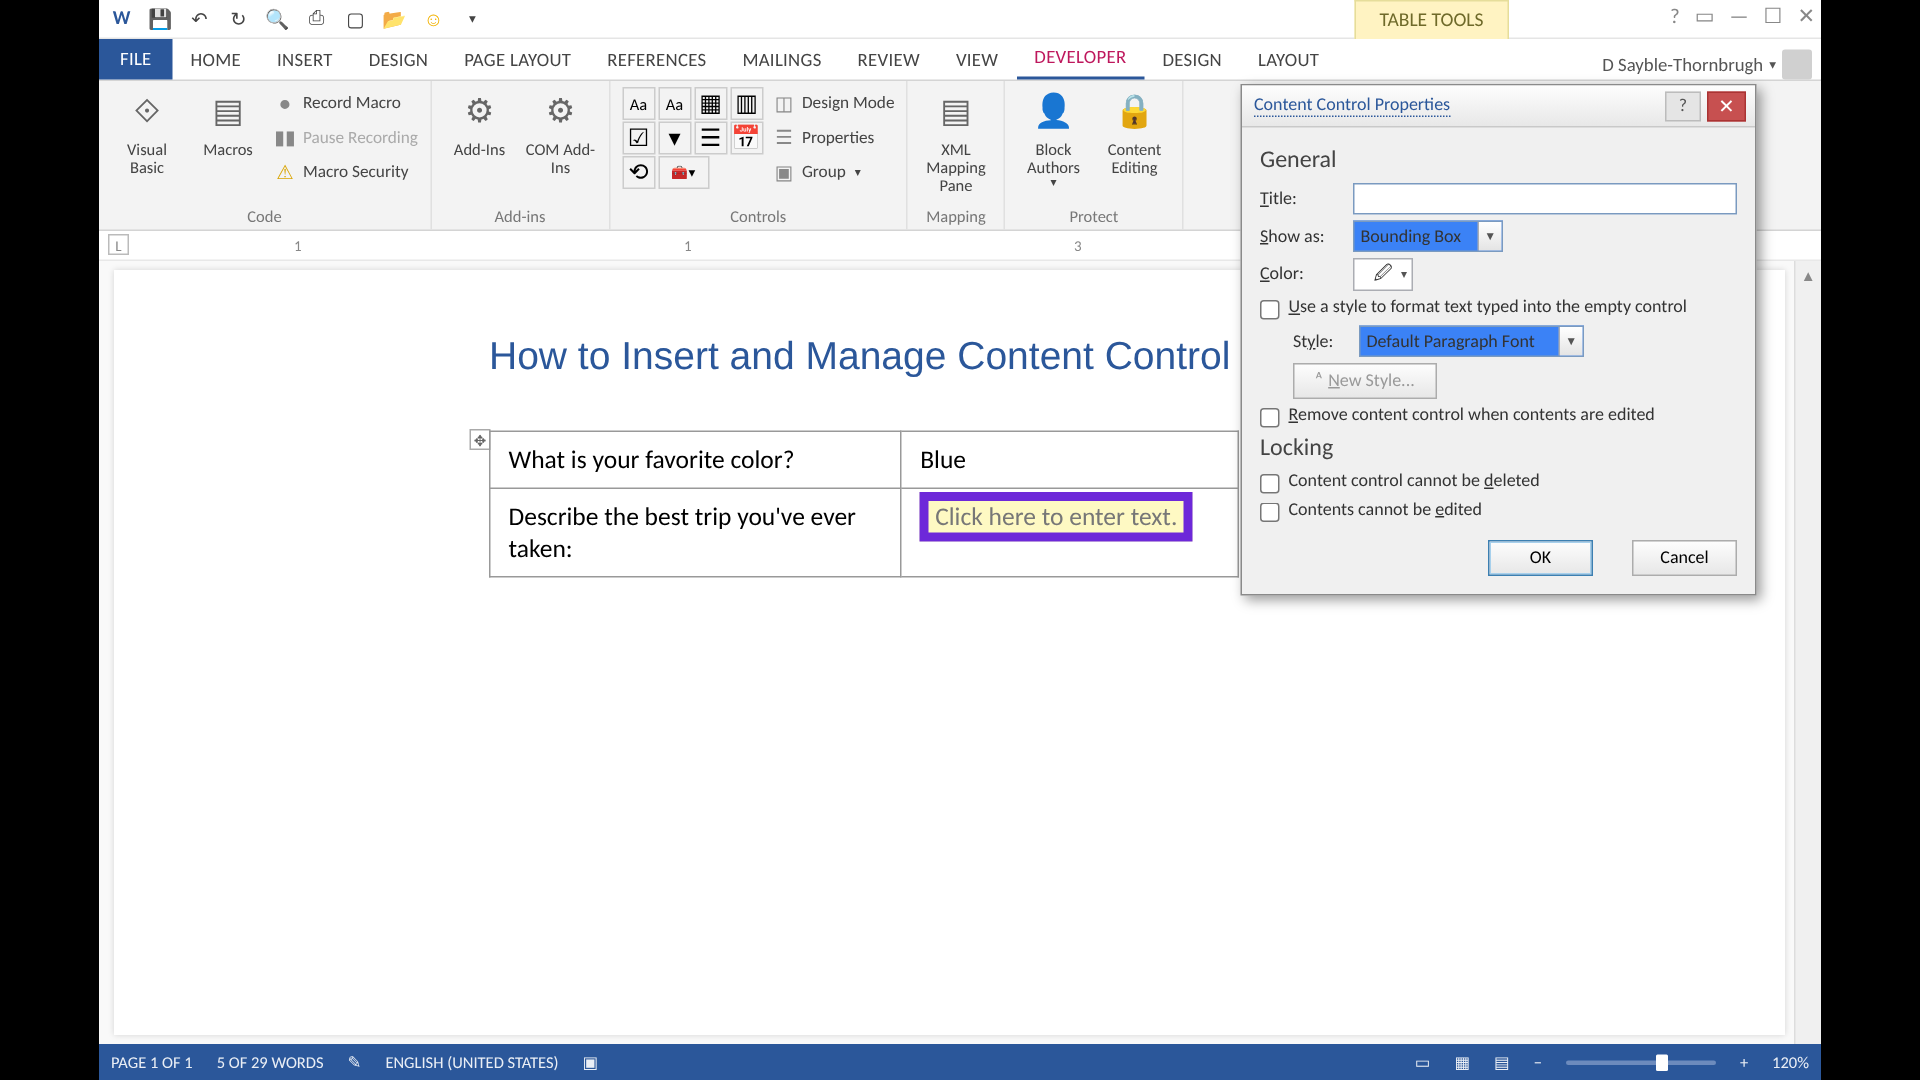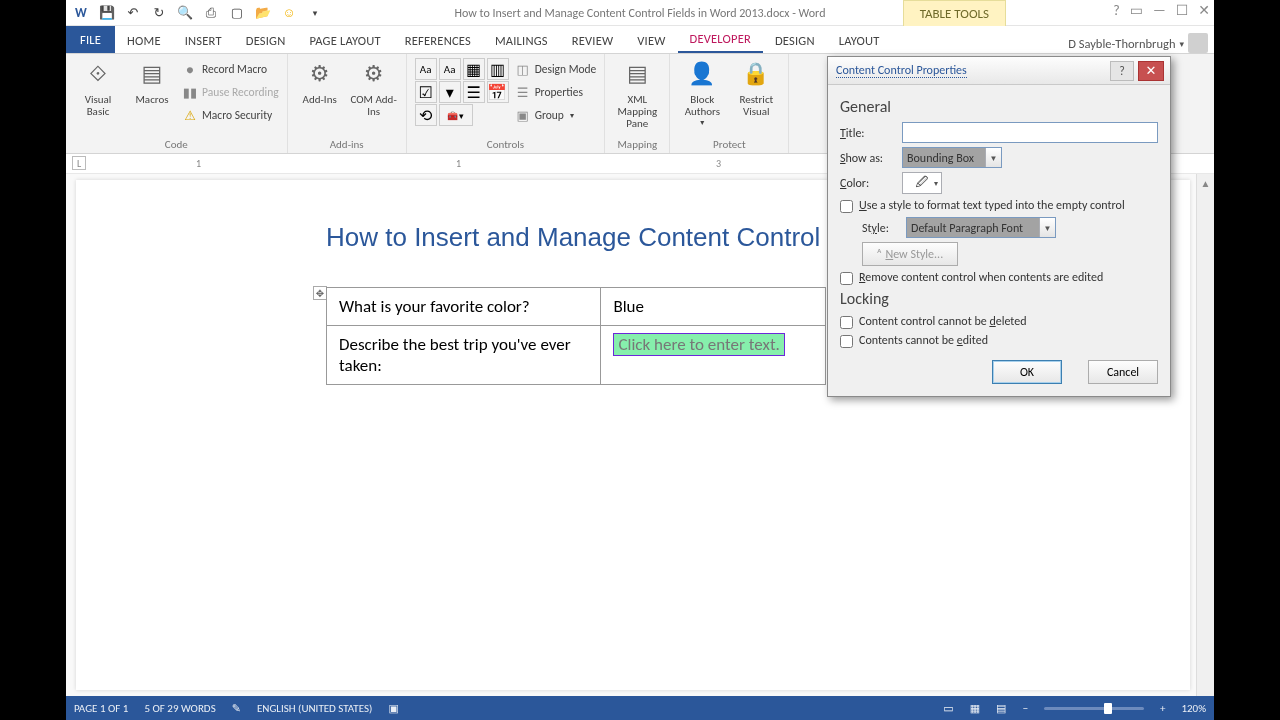--- a/index.html
+++ b/index.html
@@ -36,21 +36,21 @@
 
 
 .ruler { height:20px; background:#fff; border-bottom:1px solid #e8e8e8; position:relative; font-size:10px; color:#888;}
 .ruler .tab-stop { position:absolute; top:2px; left:6px; width:14px; height:14px; border:1px solid #bbb; display:flex; align-items:center; justify-content:center; font-size:10px;}
 .ruler .num { position:absolute; top:3px;}
 .doc-area { flex:1; background:#f9f9f9; position:relative; overflow:hidden;}
 .page { position:absolute; left:10px; top:6px; right:24px; bottom:6px; background:#fff; box-shadow:0 0 4px rgba(0,0,0,.15); padding:42px 220px 40px 250px;}
 .page h1 { font-family:"Calibri Light","Segoe UI Light",sans-serif; font-weight:400; font-size:26px; color:#2b579a; margin-bottom:34px;}
 .tbl { border-collapse:collapse; width:500px; font-size:17px;}
 .tbl td { border:1px solid #999; padding:8px 12px; vertical-align:top;}
-.cc-field { background:#86efac; color:#777; padding:0 4px; border:1px solid #6d28d9;}
+.cc-field { background:#fef9c3; color:#777; padding:0 4px; border:6px solid #6d28d9;}
 .tbl-handle { position:absolute; width:14px; height:14px; border:1px solid #aaa; background:#fff; display:flex; align-items:center; justify-content:center; font-size:10px; color:#666;}
 .v-scroll { position:absolute; right:0; top:0; bottom:0; width:18px; background:#f0f0f0; border-left:1px solid #ddd;}
 .v-scroll .arrow { height:18px; display:flex; align-items:center; justify-content:center; color:#888; font-size:10px;}
 
 
 .statusbar { height:24px; background:#2b579a; color:#fff; display:flex; align-items:center; font-size:11px; padding:12px 8px; gap:16px;}
 .statusbar .spacer {flex:1;}
 .statusbar .sb-btn { opacity:.9;}
 .zoom-slider { width:100px; height:3px; background:#6d8bbd; position:relative; border-radius:2px;}
 .zoom-slider .thumb { position:absolute; top:-4px; left:60%; width:8px; height:11px; background:#fff; border-radius:1px;}
@@ -59,21 +59,21 @@
 .dialog { position:absolute; left:827px; top:56px; width:344px; background:#f0f0f0; border:1px solid #8a8a8a; box-shadow:3px 3px 8px rgba(0,0,0,.4); font-size:12px; color:#333;}
 .dlg-title { height:28px; background:linear-gradient(#fdfdfd,#e8e8e8); border-bottom:1px solid #c9c9c9; display:flex; align-items:center; padding:0 8px; position:relative;}
 .dlg-title .t-text { color:#2b579a; border-bottom:1px dotted #2b579a;}
 .dlg-title .dlg-help { position:absolute; right:36px; width:24px; height:20px; background:#e5e5e5; border:1px solid #bcbcbc; display:flex; align-items:center; justify-content:center; color:#555; font-size:12px;}
 .dlg-title .dlg-close { position:absolute; right:6px; width:26px; height:20px; background:#c75050; border:1px solid #a33; display:flex; align-items:center; justify-content:center; color:#fff; font-size:13px;}
 .dlg-body { padding:8px 12px 12px;}
 .section-label { color:#444; margin:4px 0 6px; font-size:16px;}
 .row { display:flex; align-items:center; margin:4px 0; gap:8px;}
 .row label { width:54px;}
 .tx { flex:1; height:21px; border:1px solid #7a9ac0; background:#fff; padding:0 3px;}
-.sel { height:21px; border:1px solid #7a9ac0; background:#a3a3a3; display:flex; align-items:center; padding:0 4px; font-size:12px; color:#333; position:relative;}
+.sel { height:21px; border:1px solid #7a9ac0; background:#3b82f6; display:flex; align-items:center; padding:0 4px; font-size:12px; color:#333; position:relative;}
 .sel .dd { position:absolute; right:0; top:0; bottom:0; width:16px; border-left:1px solid #abadb3; background:linear-gradient(#fff,#e4e4e4); display:flex; align-items:center; justify-content:center; font-size:8px; color:#555;}
 .color-btn { width:40px; height:22px; border:1px solid #abadb3; background:#fff; display:flex; align-items:center; justify-content:center; position:relative;}
 .color-btn::after{content:"▾"; position:absolute; right:3px; font-size:8px; color:#555;}
 .chk { display:flex; align-items:flex-start; gap:6px; margin:4px 0; font-size:12px; color:#333;}
 .chk input { margin-top:2px;}
 .style-row { margin-left:22px;}
 .btn { height:24px; padding:0 14px; border:1px solid #acacac; background:linear-gradient(#fdfdfd,#e7e7e7); font-size:12px; cursor:default; display:inline-flex; align-items:center; gap:4px;}
 .btn.disabled { color:#999;}
 .dlg-buttons { display:flex; justify-content:flex-end; gap:26px; margin-top:12px;}
 .dlg-buttons .btn { width:70px; justify-content:center;}
@@ -90,21 +90,20 @@
       <span class="ic">💾</span>
       <span class="ic">↶</span>
       <span class="ic">↻</span>
       <span class="ic">🔍</span>
       <span class="ic">⎙</span>
       <span class="ic">▢</span>
       <span class="ic">📂</span>
       <span class="ic" style="color:#f2b200;">☺</span>
       <span class="ic" style="font-size:9px;">▾</span>
     </div>
-    <div class="title-text">How to Insert and Manage Content Control Fields in Word 2013.docx - Word</div>
     <div class="context-tab">TABLE TOOLS</div>
     <div class="win-controls">
       <span>?</span>
       <span>▭</span>
       <span>—</span>
       <span>☐</span>
       <span>✕</span>
     </div>
   </div>
 
@@ -222,21 +221,21 @@
 
     <div class="group" style="border-right:1px solid #e0e0e0;">
       <div class="group-body">
         <div class="big-btn">
             <div class="bicon">👤</div>
             <span>Block Authors</span>
             <span style="font-size:8px;">▾</span>
           </div>
         <div class="big-btn">
             <div class="bicon">🔒</div>
-            <span>Restrict Visual</span>
+            <span>Content Editing</span>
           </div>
       </div>
       <div class="group-label">Protect</div>
     </div>
   </div>
 
   <div class="ruler">
     <div class="tab-stop">L</div>
     <span class="num" style="left:130px;">1</span>
     <span class="num" style="left:390px;">1</span>

